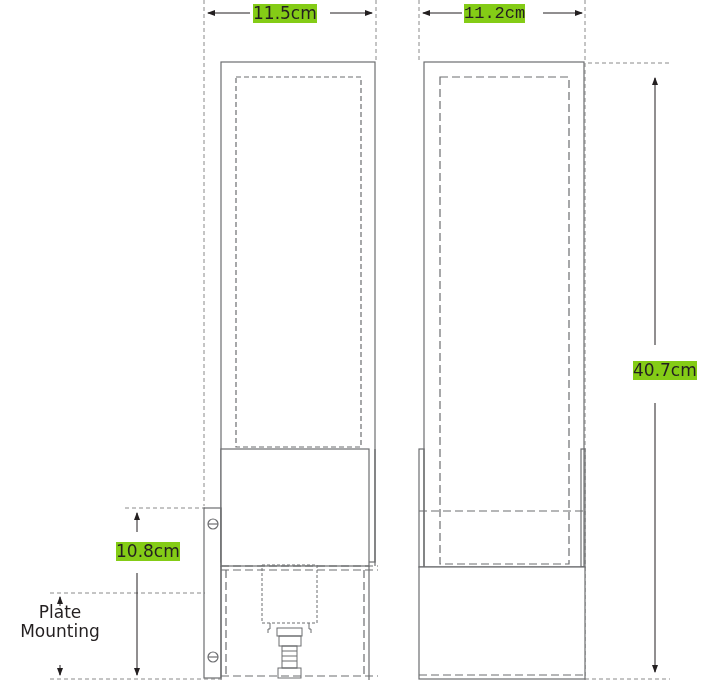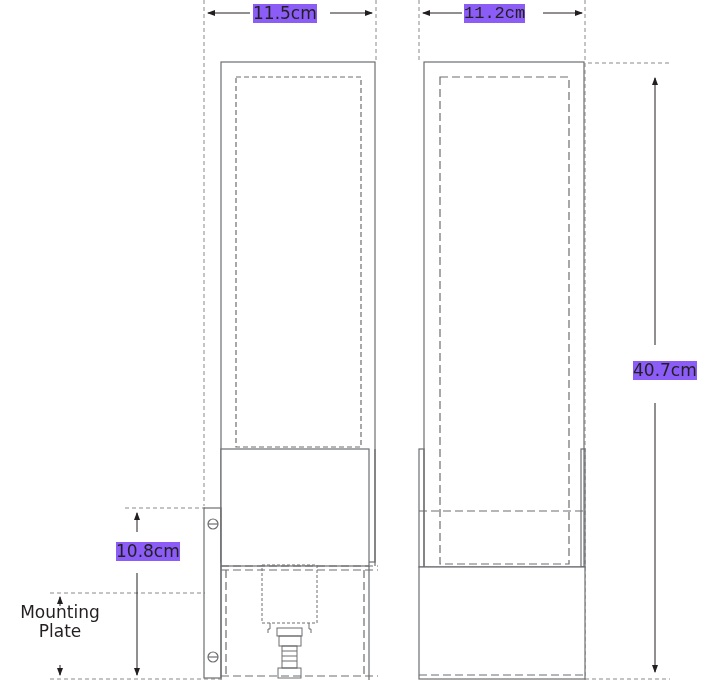--- a/index.html
+++ b/index.html
@@ -1,18 +1,18 @@
 <!DOCTYPE html>
 <html><head>
 <meta charset="utf-8">
 <style>
   html, body { margin:0; padding:0; background:#ffffff; }
   body { width:703px; height:680px; overflow:hidden; position:relative; font-family:"DejaVu Sans", sans-serif; }
   #drawing { position:absolute; left:0; top:0; }
-  .lbl { position:absolute; color:#231f20; font-family:"DejaVu Sans", sans-serif; font-size:17px; line-height:19px; background:#8b5cf6; white-space:nowrap; }
+  .lbl { position:absolute; color:#231f20; font-family:"DejaVu Sans", sans-serif; font-size:17px; line-height:19px; background:#84cc16; white-space:nowrap; }
   .lbl.center { text-align:center; }
 </style>
 </head>
 <body>
 
 <svg id="drawing" width="703" height="680" viewBox="0 0 703 680" xmlns="http://www.w3.org/2000/svg">
   <defs>
     <marker id="arrow" markerWidth="8" markerHeight="8" refX="7" refY="4" orient="auto" markerUnits="userSpaceOnUse">
       <path d="M0,1 L8,4 L0,7 Z" fill="#231f20"></path>
     </marker>
@@ -110,15 +110,15 @@
     </g>
   </g>
 </svg>
 
 <div class="lbl" style="left:253px; top:4px;">11.5cm</div>
 <div class="lbl" style="left:464px; top:4px;font-family:Liberation Mono, monospace;">11.2cm</div>
 <div class="lbl" style="left:633px; top:361px;">40.7cm</div>
 <div class="lbl" style="left:116px; top:542px;">10.8cm</div>
 
 <div class="lbl center" style="left:0px; top:603px; width:120px; background:transparent;">
+  <div>Plate</div>
   <div>Mounting</div>
-  <div>Plate</div>
 </div>
 
 </body></html>

